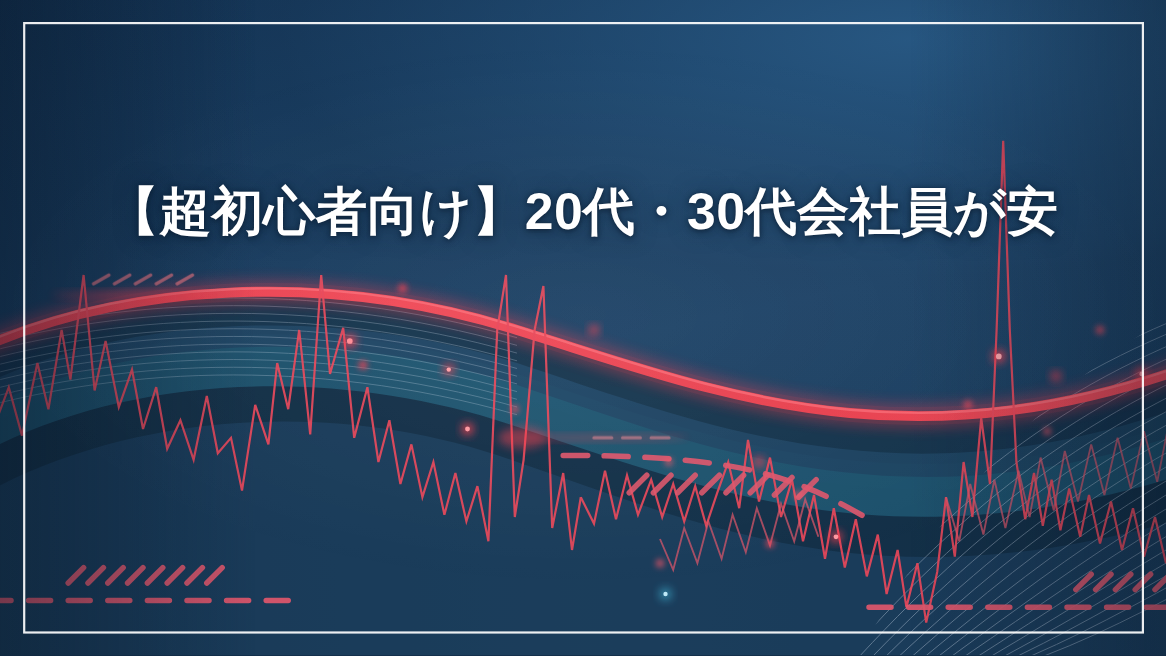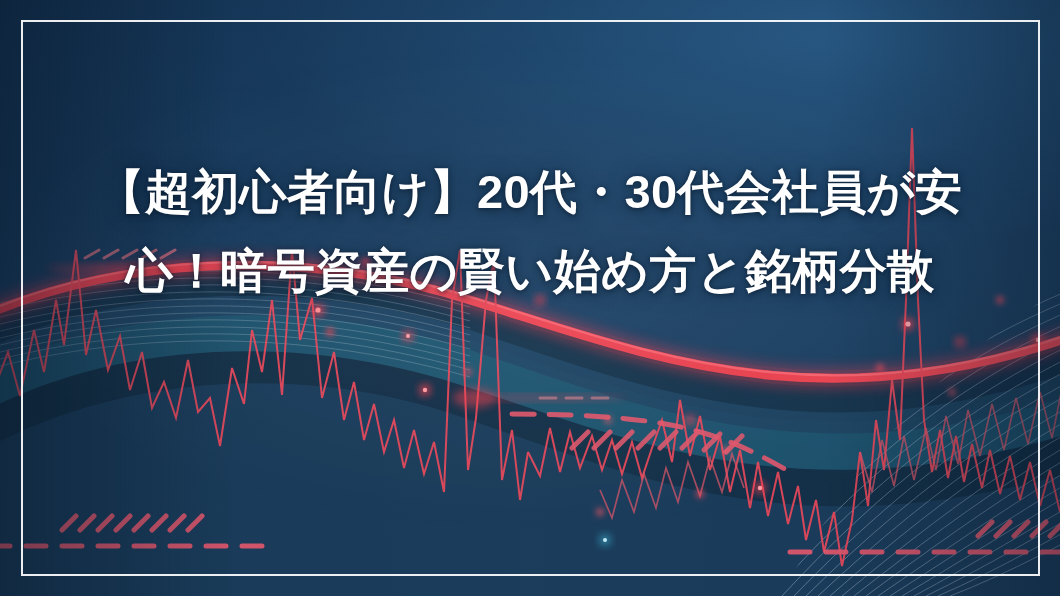--- a/index.html
+++ b/index.html
@@ -331,16 +331,15 @@
 
     </g>
   </svg>
 
   <div class="bg-vignette"></div>
 
   <div class="frame"></div>
 
   <div class="title-wrap">
     <div class="title-line">【超初心者向け】20代・30代会社員が安</div>
-    <div class="title-line">心！暗号資産の賢い始め方と銘柄分散</div>
   </div>
 
 </div>
 
 </body></html>

